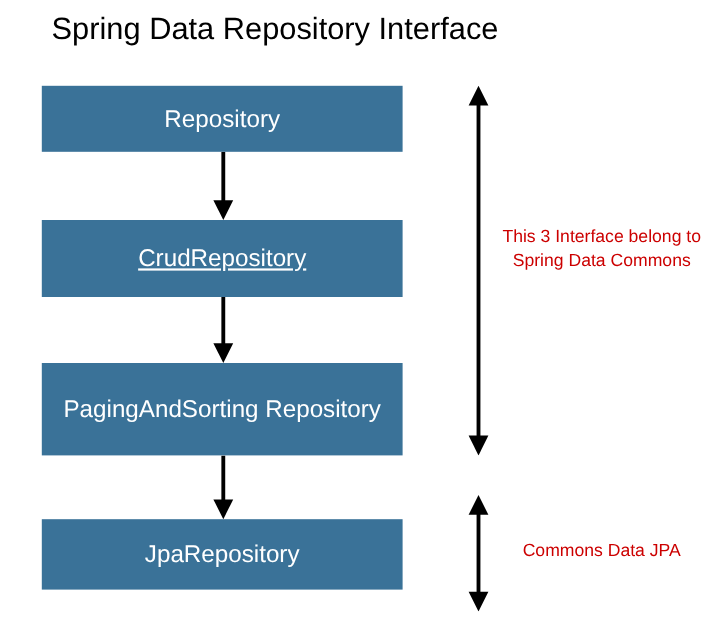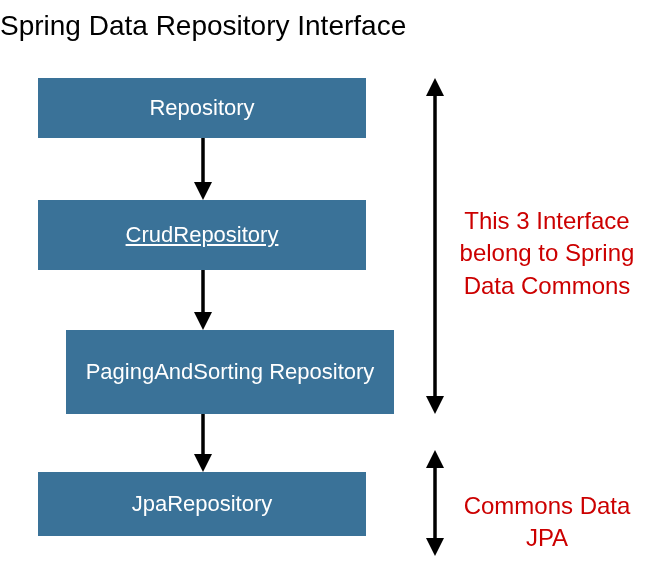--- a/index.html
+++ b/index.html
@@ -9,50 +9,51 @@
     height: 576px;
     background: #ffffff;
     font-family: "Segoe UI", "Helvetica Neue", Arial, sans-serif;
     position: relative;
   }
   .title {
     position: absolute;
     top: 10px;
     left: 0;
     width: 500px;
+    text-align: center;
     font-size: 28px;
     font-weight: 400;
     color: #000;
   }
   .box {
     position: absolute;
     width: 328px;
     background: #3a7298;
     color: #ffffff;
     display: flex;
     align-items: center;
     justify-content: center;
     text-align: center;
     font-size: 22px;
     line-height: 1.2;
     padding: 0 8px;
     box-sizing: border-box;
   }
   .b1 { left: 38px; top: 78px;  height: 60px; }
   .b2 { left: 38px; top: 200px; height: 70px; text-decoration: underline; }
-  .b3 { left: 38px; top: 330px; height: 84px; margin-left: 28px; }
+  .b3 { left: 38px; top: 330px; height: 84px; }
   .b4 { left: 38px; top: 472px; height: 64px; }
 
   .down-arrow {
     position: absolute;
   }
   .annot {
     position: absolute;
     color: #cc0000;
-    font-size: 24px;
+    font-size: 16px;
     line-height: 1.35;
     text-align: center;
   }
   .annot1 { left: 452px; top: 205px; width: 190px; }
   .annot2 { left: 452px; top: 490px; width: 190px; }
 </style>
 </head>
 <body>
 
 <div class="title">Spring Data Repository Interface</div>

